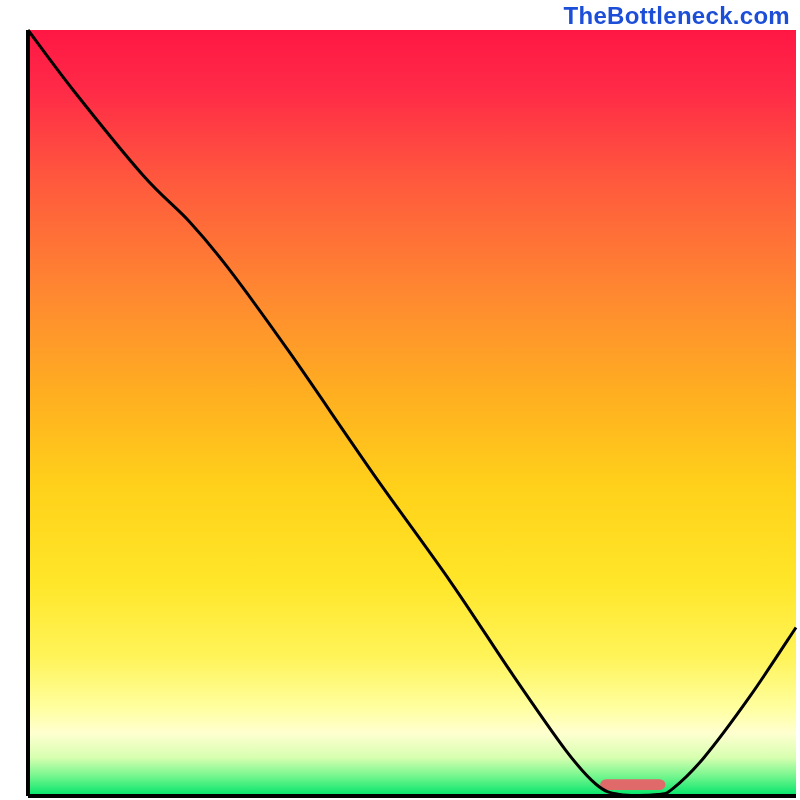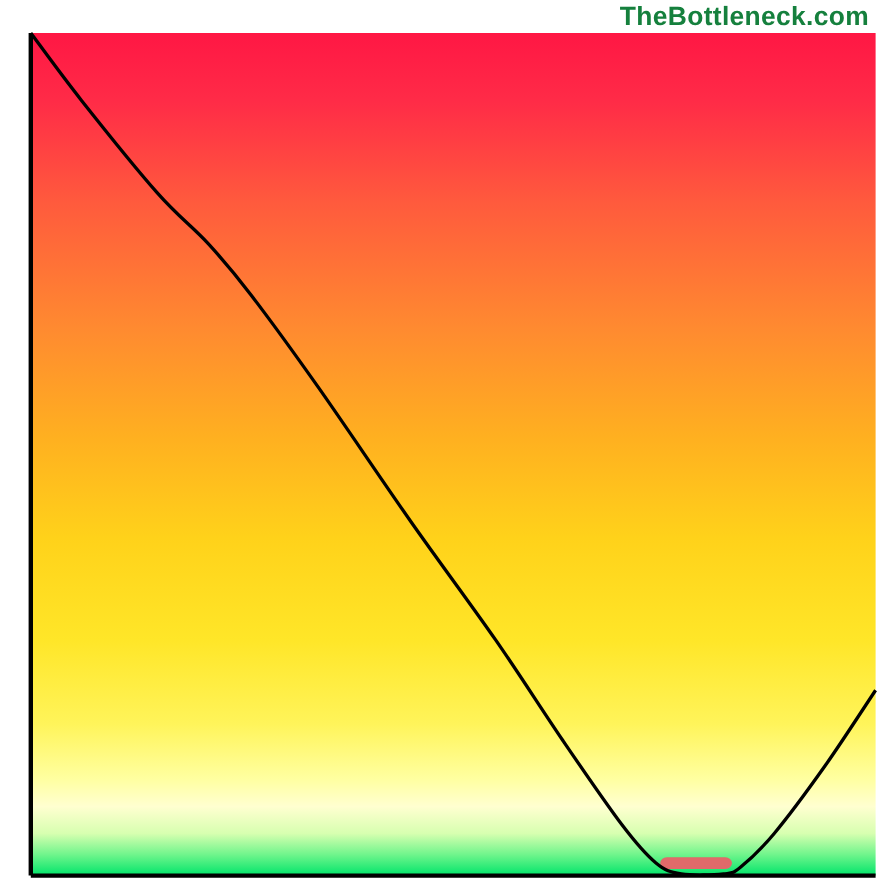--- a/index.html
+++ b/index.html
@@ -15,21 +15,21 @@
     width: 800px;
     height: 800px;
   }
   .watermark {
     position: absolute;
     top: 2px;
     right: 10px;
     font-family: Arial, Helvetica, sans-serif;
     font-size: 24px;
     font-weight: 600;
-    color: #15803d;
+    color: #1d4ed8;
     letter-spacing: 0.3px;
     pointer-events: none;
   }
   svg {
     position: absolute;
     top: 0;
     left: 0;
   }
 </style>
 </head>

